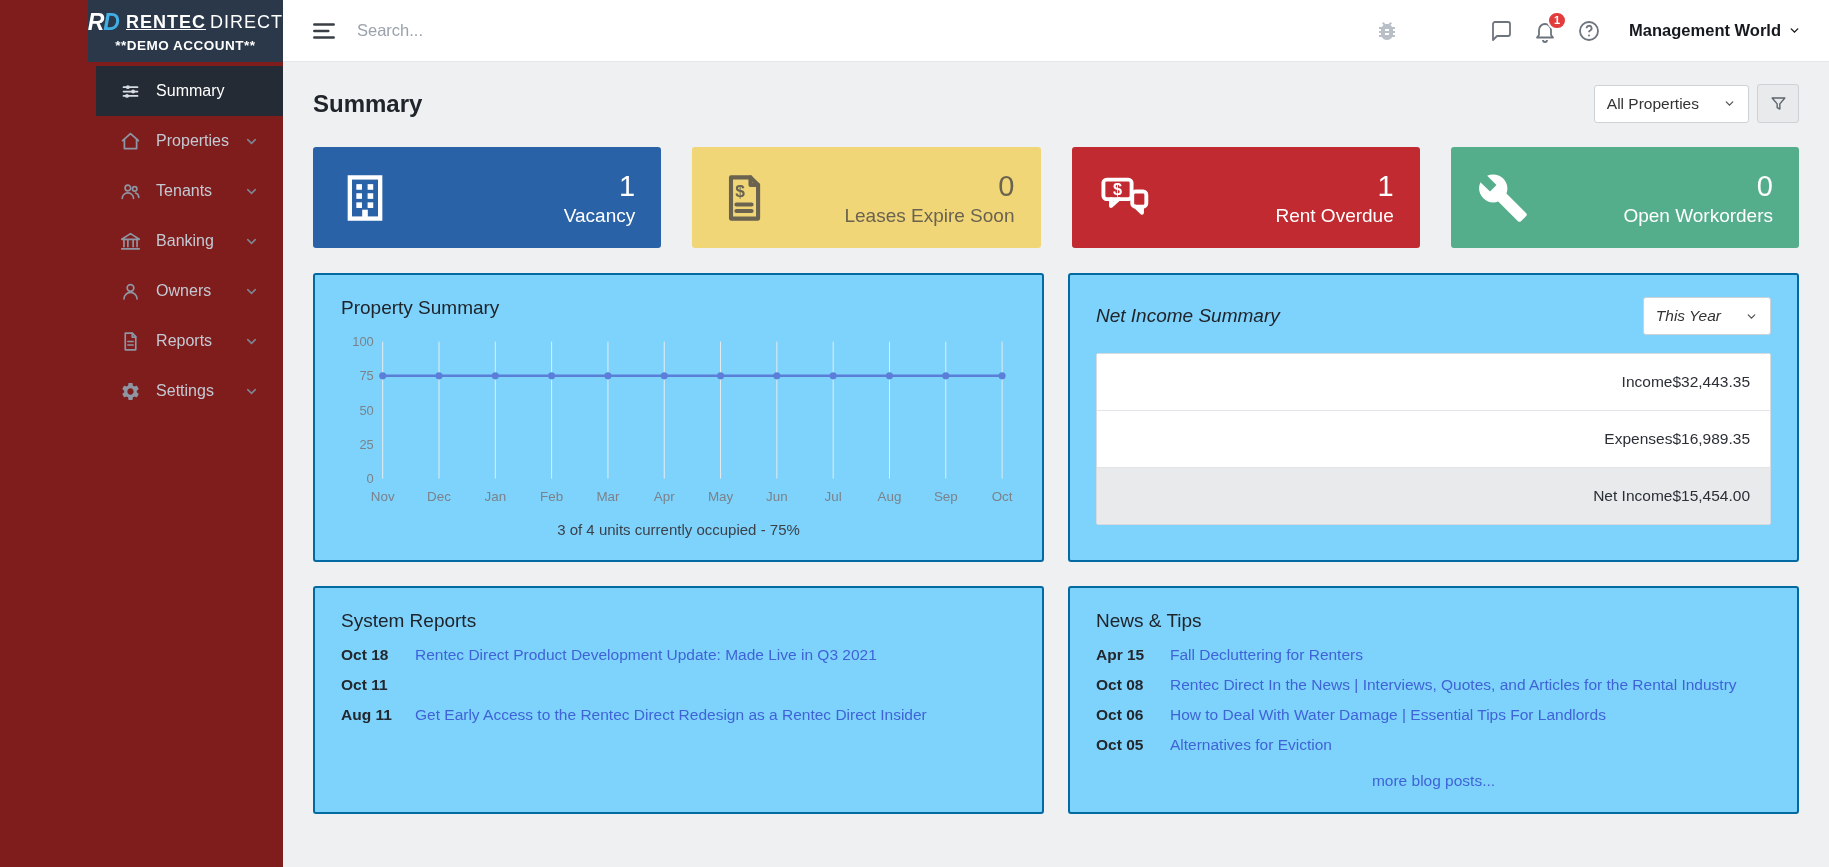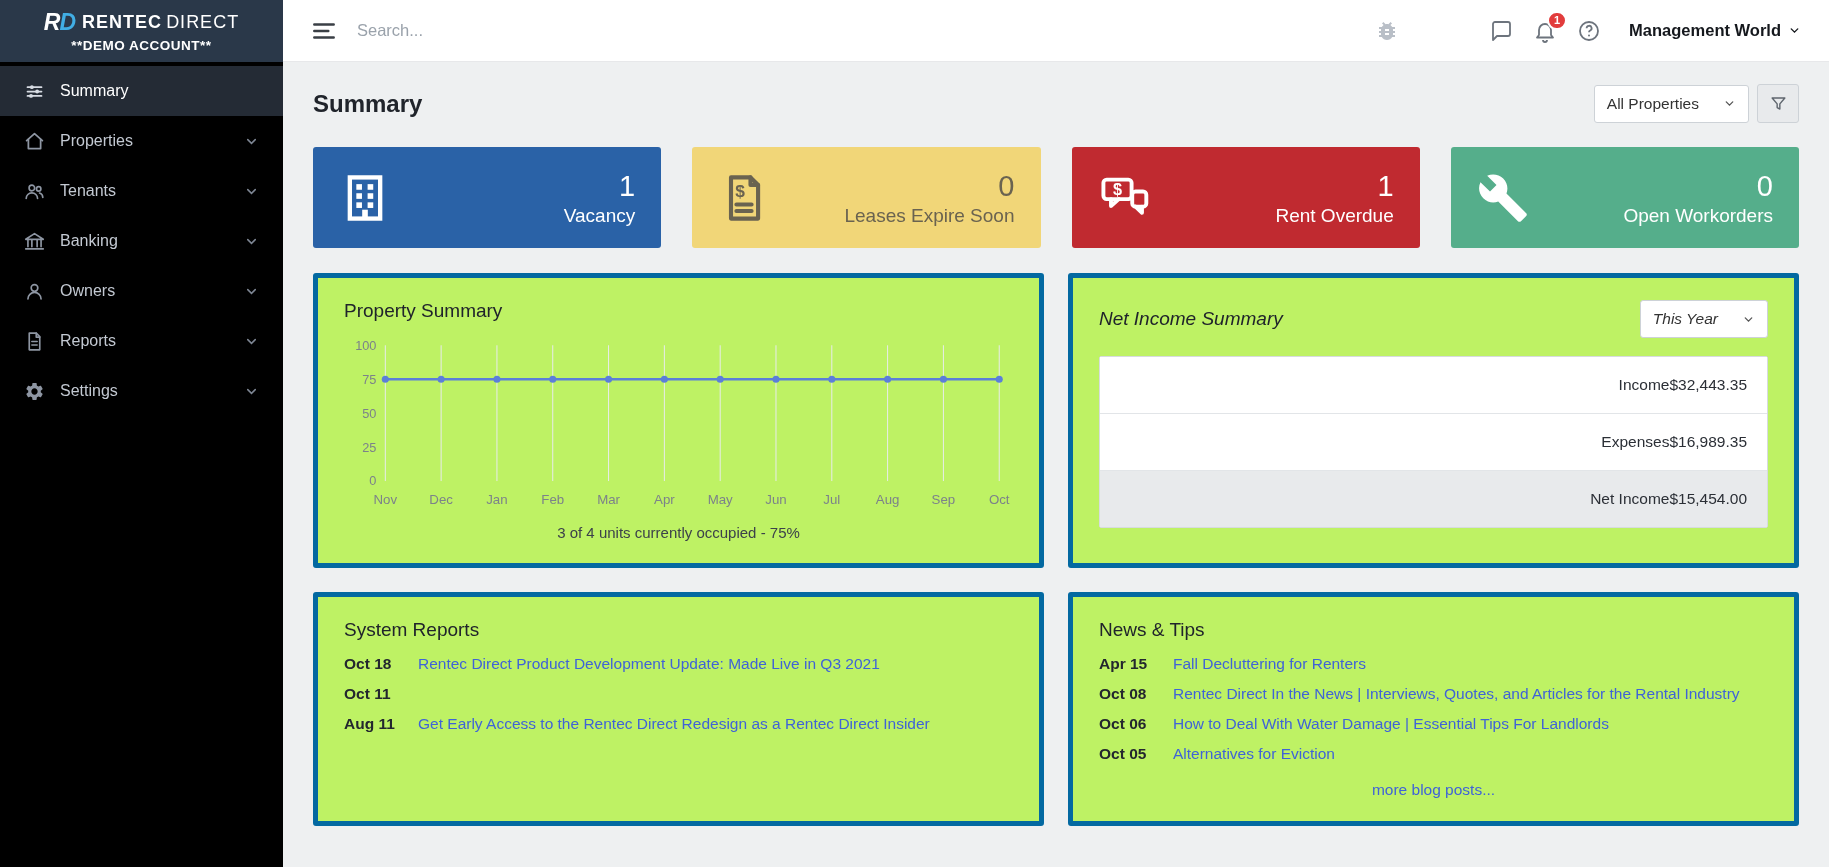--- a/index.html
+++ b/index.html
@@ -4,28 +4,28 @@
 <style>
   * { box-sizing: border-box; margin: 0; padding: 0; }
   html,body { width:1829px; height:867px; overflow:hidden; }
   body {
     font-family: "Liberation Sans", sans-serif;
     background:#eef0f1;
     display:flex;
     color:#23272e;
   }
   
-  .sidebar { width:283px; flex-shrink:0; background:#000000; display:flex; flex-direction:column; }
+  .sidebar { width:283px; flex-shrink:0; background:#7f1d1d; display:flex; flex-direction:column;align-items:flex-end; }
   .logo-block { height:62px; background:#2a3849; display:flex; flex-direction:column; align-items:center; justify-content:center; gap:2px; }
   .logo-line1 { display:flex; align-items:center; gap:7px; }
   .brand-mark { font-weight:800; font-style:italic; font-size:23px; letter-spacing:-1px; }
   .brand-r { color:#ffffff; }
   .brand-d { color:#41aee4; }
   .brand-name { color:#ffffff; font-size:18px; letter-spacing:1px; }
-  .brand-name .n1 { font-weight:700; }
+  .brand-name .n1 { font-weight:700;text-decoration:underline; }
   .brand-name .n2 { font-weight:400; margin-left:4px; }
   .logo-sub { color:#ffffff; font-weight:700; font-size:13.5px; letter-spacing:.5px; }
   .nav { padding-top:4px; }
   .nav-item { height:50px; display:flex; align-items:center; gap:15px; padding:0 24px; color:#c3c9d2; font-size:16px; cursor:pointer; }
   .nav-item.active { background:#242b35; color:#ffffff; }
   .nav-icon { width:21px; height:21px; color:#8e96a3; display:flex; }
   .nav-item.active .nav-icon { color:#d7dce3; }
   .nav-icon svg, .nav-chev svg { width:100%; height:100%; }
   .nav-chev { width:15px; height:15px; margin-left:auto; color:#7e8694; display:flex; }
   
@@ -55,21 +55,21 @@
   
   .stat-row { display:grid; grid-template-columns:repeat(4,1fr); gap:31px; margin-bottom:25px; }
   .stat-card { height:101px; border-radius:3px; display:flex; align-items:center; padding:0 26px; cursor:pointer; }
   .stat-icon { width:52px; height:52px; display:flex; }
   .stat-icon svg { width:100%; height:100%; }
   .stat-text { margin-left:auto; text-align:right; line-height:1.25; }
   .stat-value { font-size:29px; font-weight:400; }
   .stat-label { font-size:19px; }
   
   .panel-row { display:grid; grid-template-columns:1fr 1fr; gap:24px; margin-bottom:24px; }
-  .panel { background:#bef264; border:5px solid #0369a1; border-radius:3px; padding:22px 26px; }
+  .panel { background:#7dd3fc; border:2px solid #0369a1; border-radius:3px; padding:22px 26px; }
   .panel-title { font-size:19px; font-weight:400; color:#20242b; }
   .panel-head { display:flex; justify-content:space-between; align-items:center;font-style:italic; }
   .chart-wrap { margin-top:10px; }
   .chart-caption { text-align:center; font-size:15px; color:#3c414a; margin-top:6px; }
   .chart-caption b { font-weight:400; }
   
   .ni-table { margin-top:18px; border:1px solid #d7dbdf; border-radius:2px; }
   .ni-row { display:flex; justify-content:flex-end; padding:19px 20px; font-size:15.5px; color:#2b2f36; border-bottom:1px solid #e2e5e8; background:#fff; }
   .ni-row:last-child { border-bottom:none; }
   .ni-row.highlight { background:#e8eaec; }

